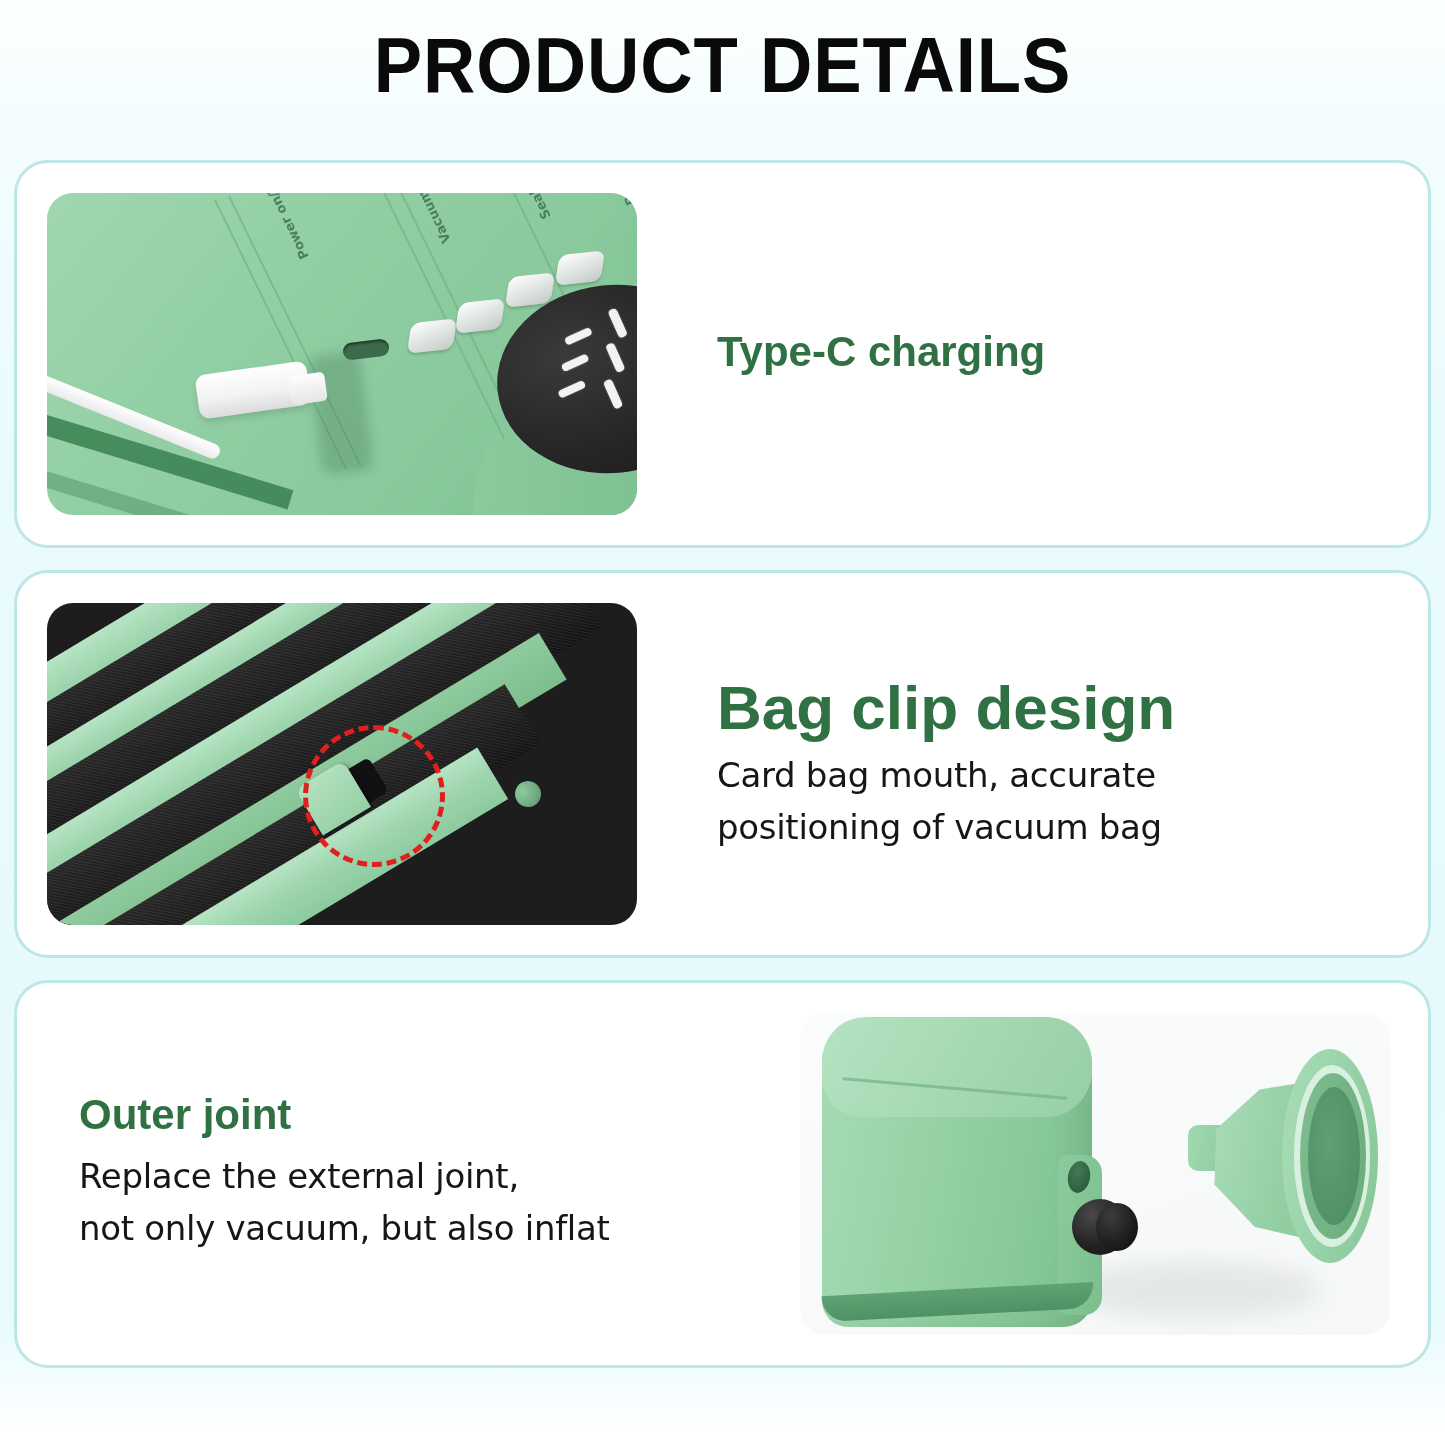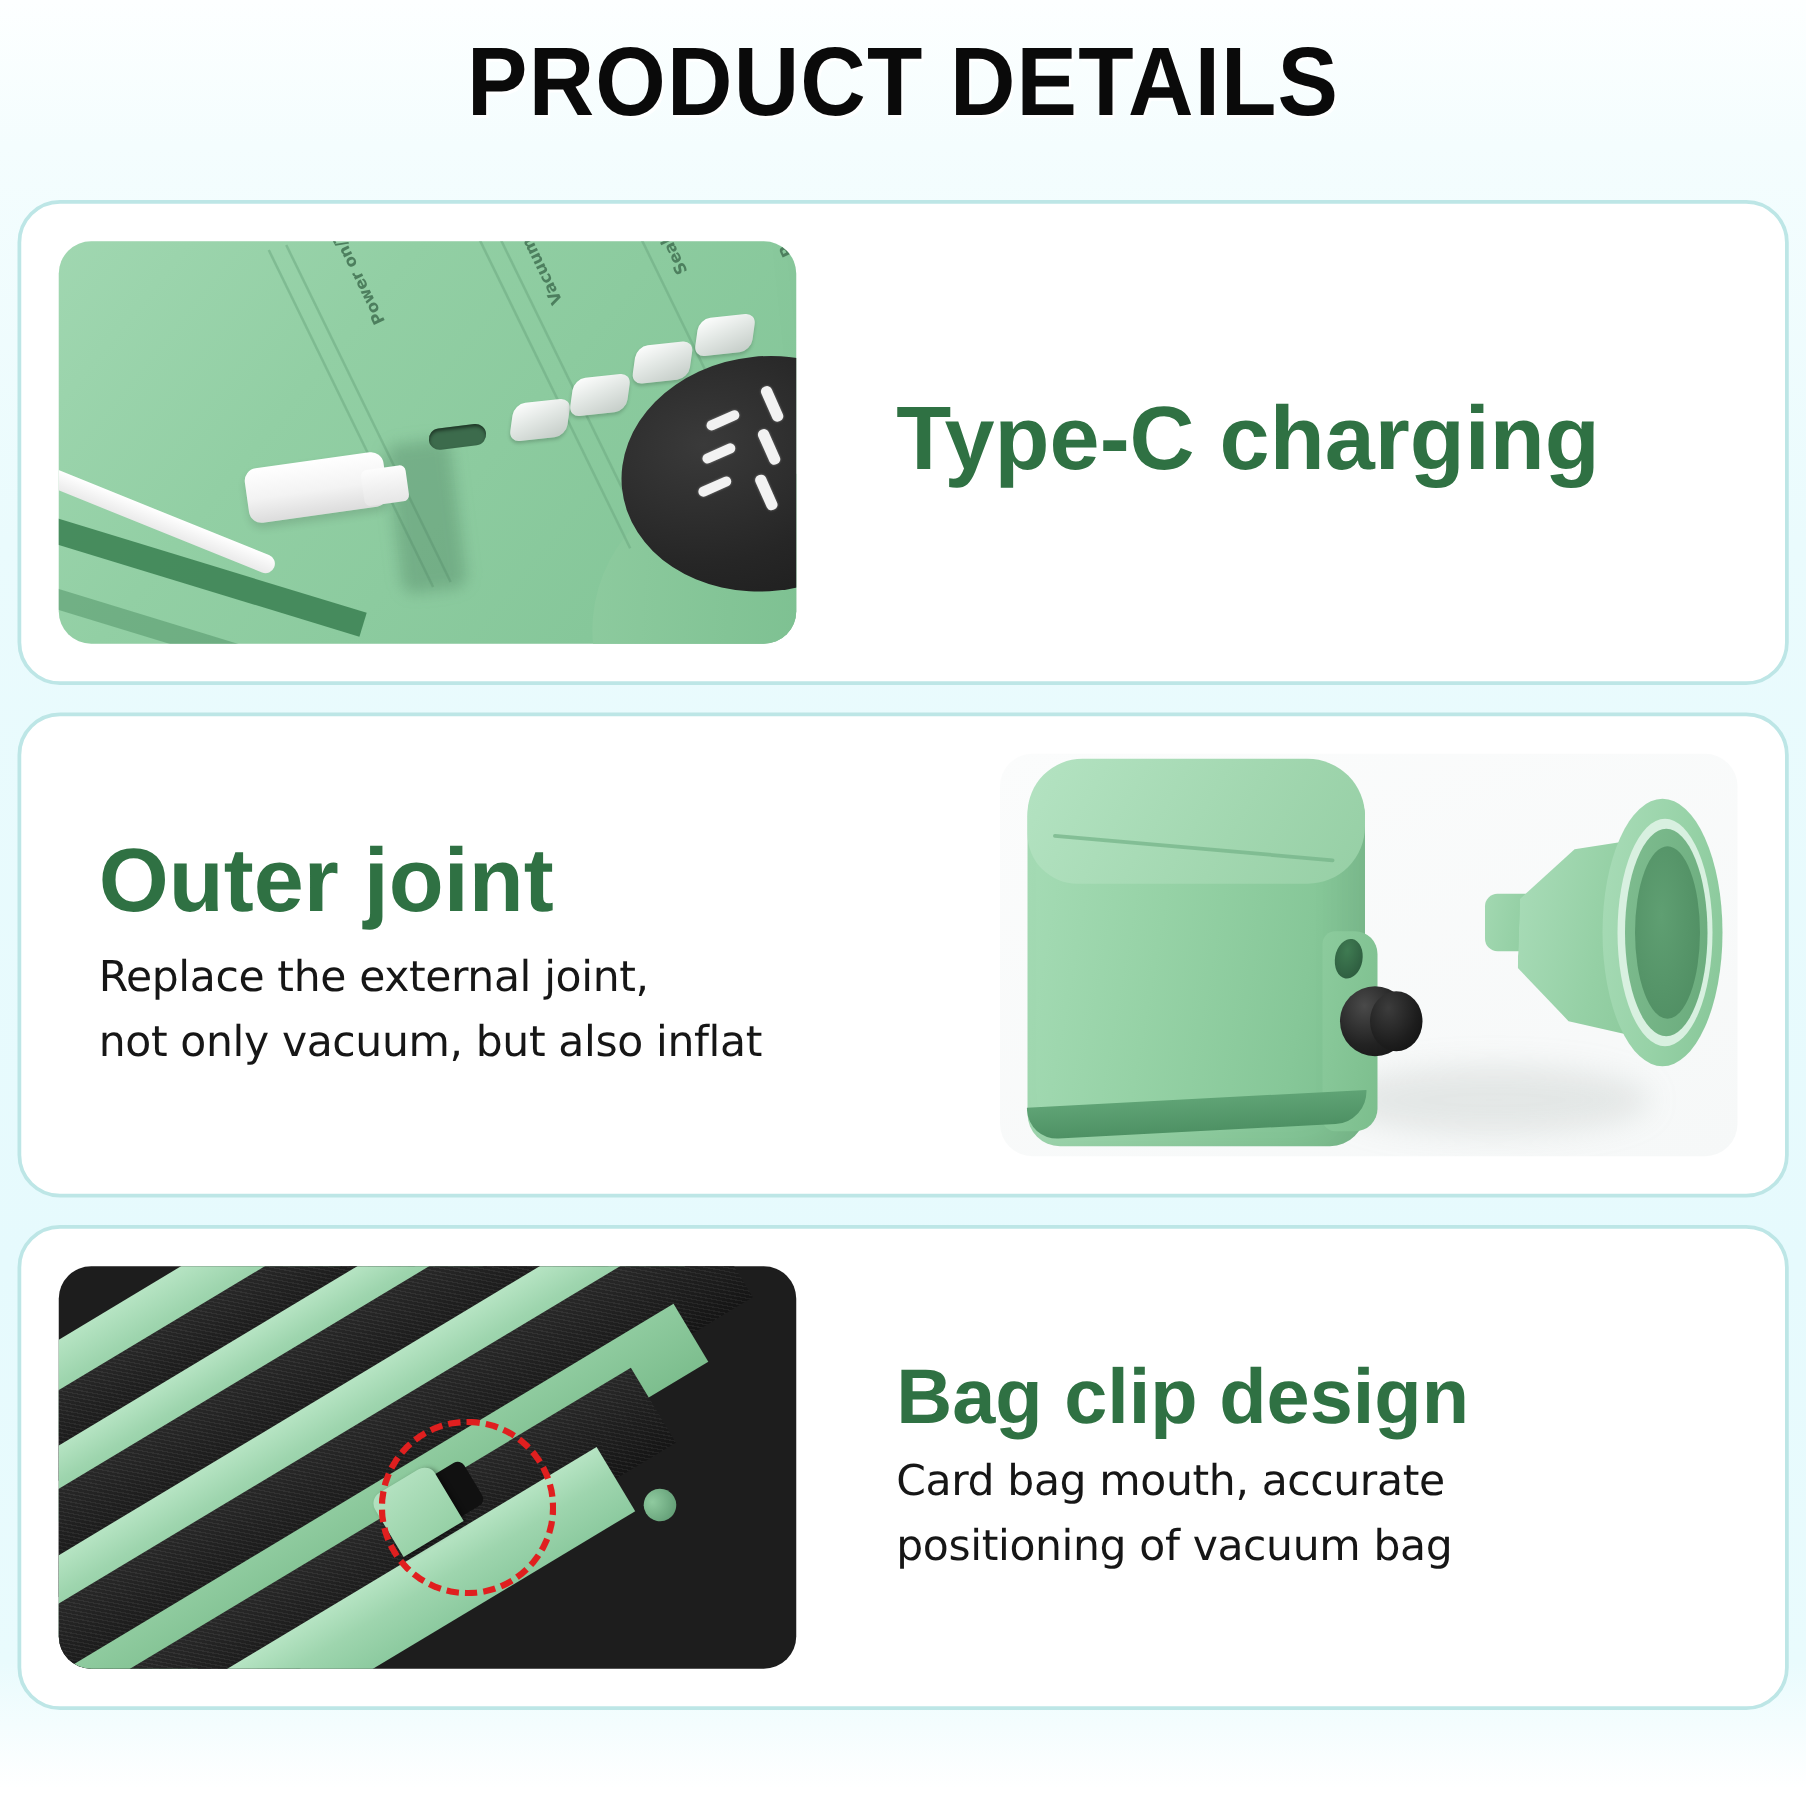--- a/index.html
+++ b/index.html
@@ -78,21 +78,21 @@
     padding-left: 80px;
     padding-right: 40px;
     box-sizing: border-box;
   }
   .card.reverse .textcol {
     padding-left: 62px;
   }
   .card-heading {
     font-family: "Liberation Sans Narrow", "Liberation Sans", sans-serif;
     font-weight: bold;
-    font-size: 72px;
+    font-size: 42px;
     color: #2f7143;
     line-height: 1.05;
     margin: 0 0 4px 0;
     letter-spacing: 0px;
     text-shadow: 2px 2px 0 rgba(255,255,255,0.8);
   }
   .card-heading.big { font-size: 62px; }
   .card-body {
     font-family: "DejaVu Sans", sans-serif;
     font-weight: normal;
@@ -440,20 +440,49 @@
 
       <div class="port-shadow"></div>
       <div class="port"></div>
       <div class="cable"></div>
       <div class="plug"></div>
       <div class="plug-tip"></div>
     </div>
 
     <div class="textcol">
       <div class="card-heading">Type-C charging</div>
+    </div>
+  </div>
+
+  <div class="card card3">
+
+    <div class="photo p3">
+
+      <div class="strip mint" style="left:-160px; top:-110px; width:900px; height:66px;  transform:rotate(-31deg);"></div>
+      <div class="strip foam" style="left:-190px; top:-52px;  width:900px; height:62px;  transform:rotate(-31deg);"></div>
+      <div class="strip mint" style="left:-214px; top:6px;    width:900px; height:52px;  transform:rotate(-31deg);"></div>
+      <div class="strip foam" style="left:-240px; top:58px;   width:900px; height:74px;  transform:rotate(-31deg);"></div>
+      <div class="strip mint" style="left:-270px; top:128px;  width:900px; height:60px;  transform:rotate(-31deg);"></div>
+      <div class="strip foam" style="left:-300px; top:186px;  width:900px; height:76px;  transform:rotate(-31deg);"></div>
+      <div class="strip mint-dark" style="left:-330px; top:258px;  width:900px; height:54px;  transform:rotate(-31deg);"></div>
+      <div class="strip foam" style="left:-360px; top:308px;  width:900px; height:70px;  transform:rotate(-31deg);"></div>
+      <div class="strip mint" style="left:-390px; top:372px;  width:900px; height:60px;  transform:rotate(-31deg);"></div>
+
+      <div class="notch-hole"></div>
+      <div class="notch"></div>
+      <div class="dot"></div>
+      <div class="redcircle"></div>
+    </div>
+
+    <div class="textcol">
+      <div class="card-heading big">Bag clip design</div>
+      <div class="card-body">
+        <span class="ln">Card bag mouth, accurate</span>
+        <span class="ln">positioning of vacuum bag</span>
+      </div>
     </div>
   </div>
 
   <div class="card card2 reverse">
 
     <div class="photo p2">
       <div class="shadow"></div>
       <div class="body"></div>
       <div class="lid"></div>
       <div class="lid-seam"></div>
@@ -473,42 +502,13 @@
 
     <div class="textcol">
       <div class="card-heading">Outer joint</div>
       <div class="card-body">
         <span class="ln">Replace the external joint,</span>
         <span class="ln">not only vacuum, but also inflat</span>
       </div>
     </div>
   </div>
 
-  <div class="card card3">
-
-    <div class="photo p3">
-
-      <div class="strip mint" style="left:-160px; top:-110px; width:900px; height:66px;  transform:rotate(-31deg);"></div>
-      <div class="strip foam" style="left:-190px; top:-52px;  width:900px; height:62px;  transform:rotate(-31deg);"></div>
-      <div class="strip mint" style="left:-214px; top:6px;    width:900px; height:52px;  transform:rotate(-31deg);"></div>
-      <div class="strip foam" style="left:-240px; top:58px;   width:900px; height:74px;  transform:rotate(-31deg);"></div>
-      <div class="strip mint" style="left:-270px; top:128px;  width:900px; height:60px;  transform:rotate(-31deg);"></div>
-      <div class="strip foam" style="left:-300px; top:186px;  width:900px; height:76px;  transform:rotate(-31deg);"></div>
-      <div class="strip mint-dark" style="left:-330px; top:258px;  width:900px; height:54px;  transform:rotate(-31deg);"></div>
-      <div class="strip foam" style="left:-360px; top:308px;  width:900px; height:70px;  transform:rotate(-31deg);"></div>
-      <div class="strip mint" style="left:-390px; top:372px;  width:900px; height:60px;  transform:rotate(-31deg);"></div>
-
-      <div class="notch-hole"></div>
-      <div class="notch"></div>
-      <div class="dot"></div>
-      <div class="redcircle"></div>
-    </div>
-
-    <div class="textcol">
-      <div class="card-heading big">Bag clip design</div>
-      <div class="card-body">
-        <span class="ln">Card bag mouth, accurate</span>
-        <span class="ln">positioning of vacuum bag</span>
-      </div>
-    </div>
-  </div>
-
 </div>
 
 </body></html>

